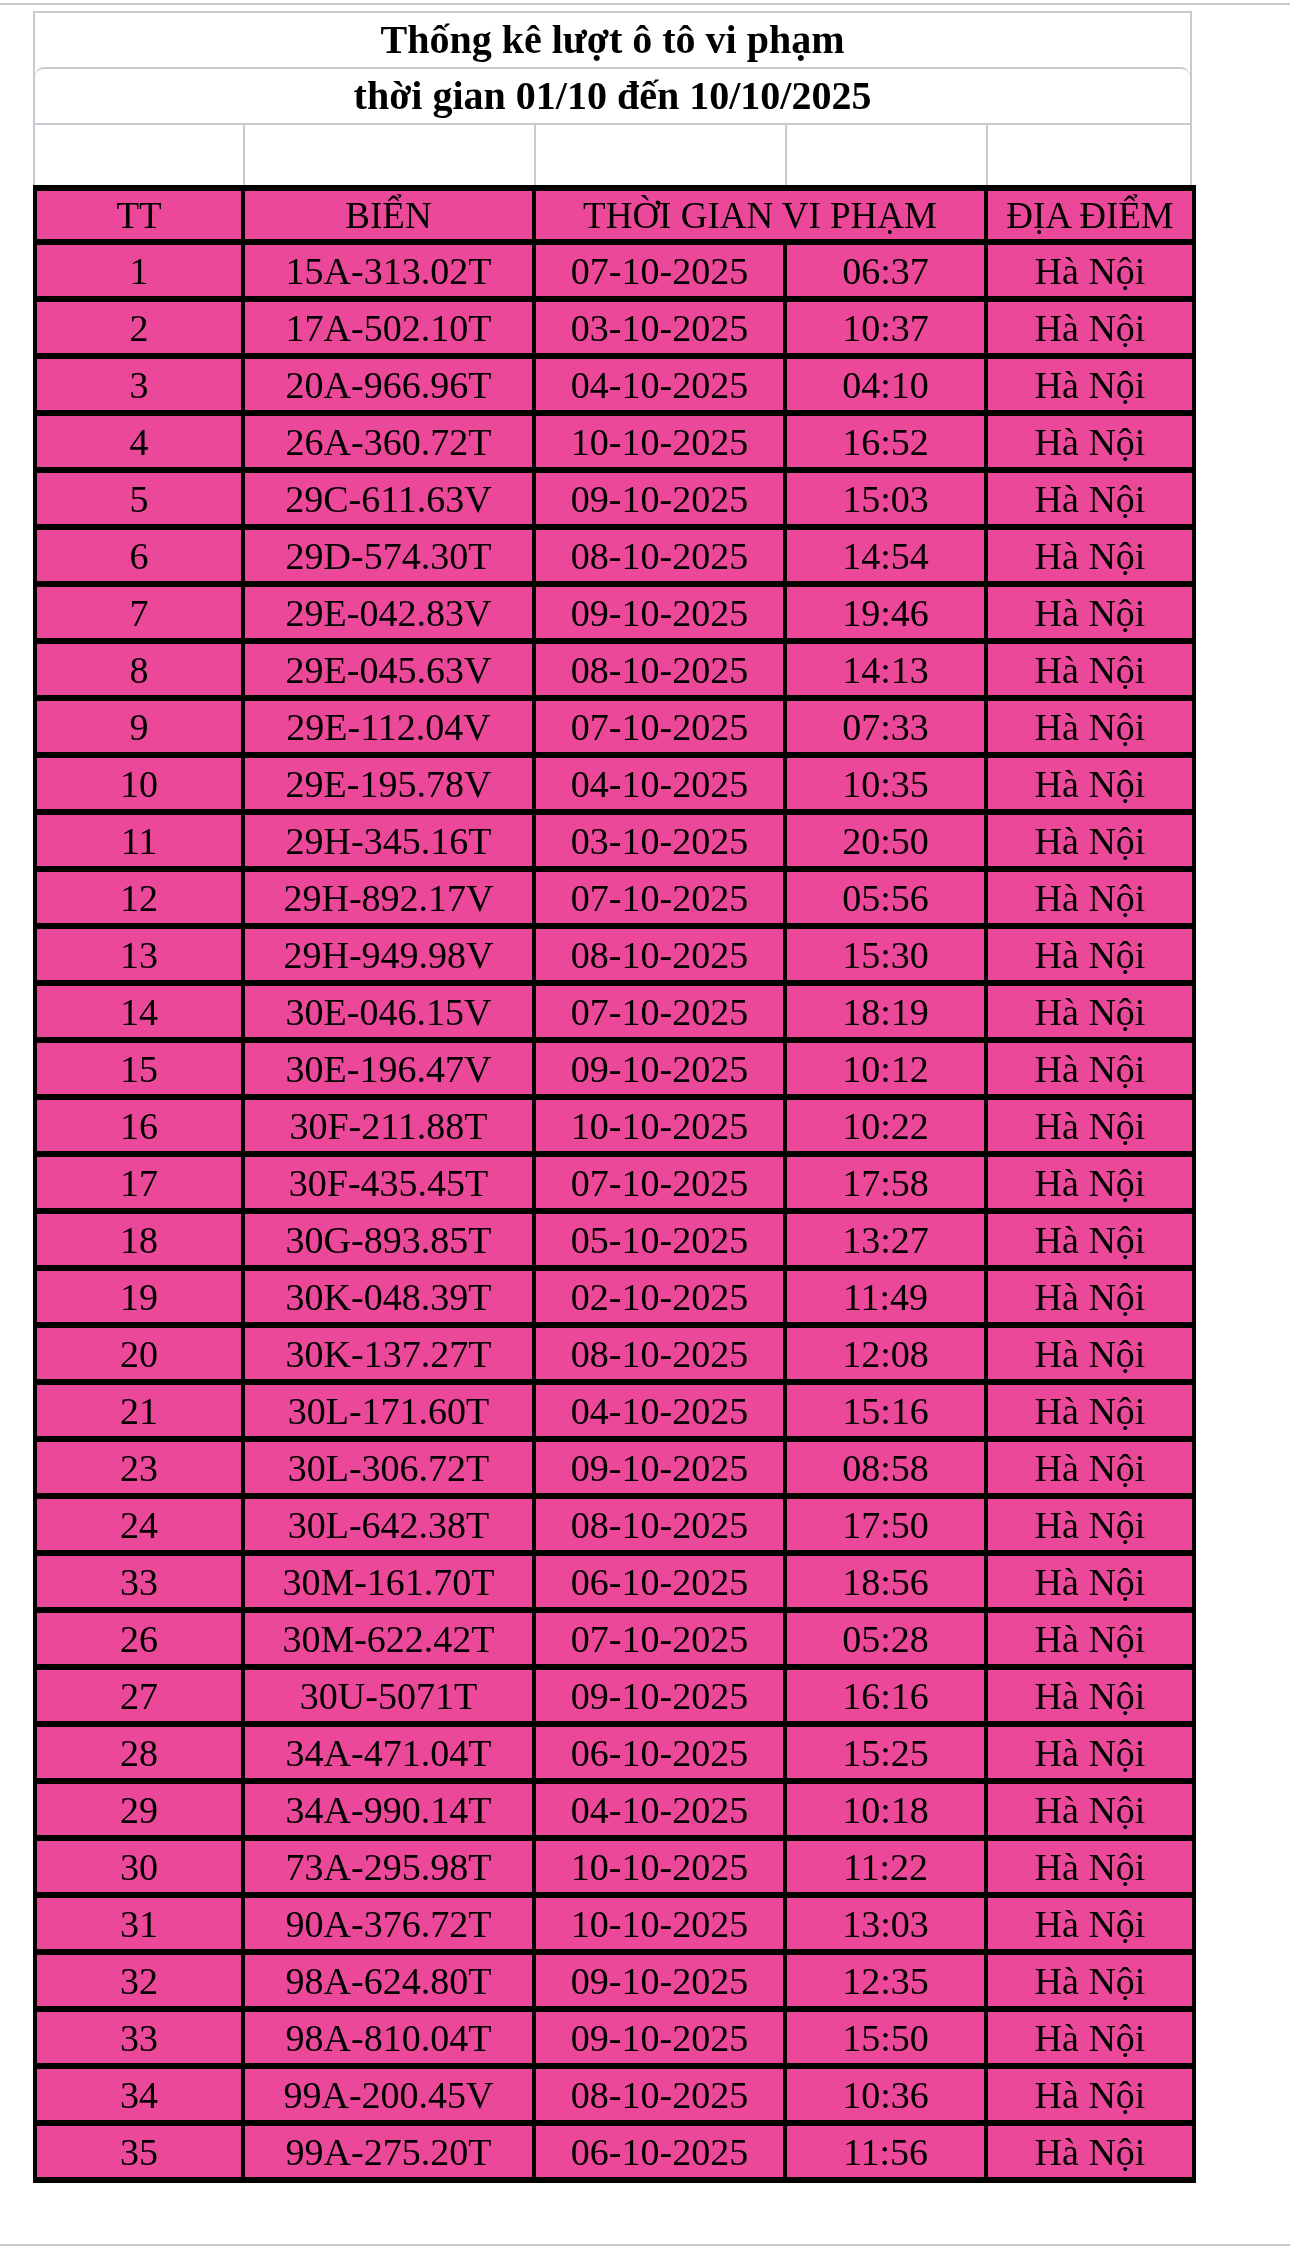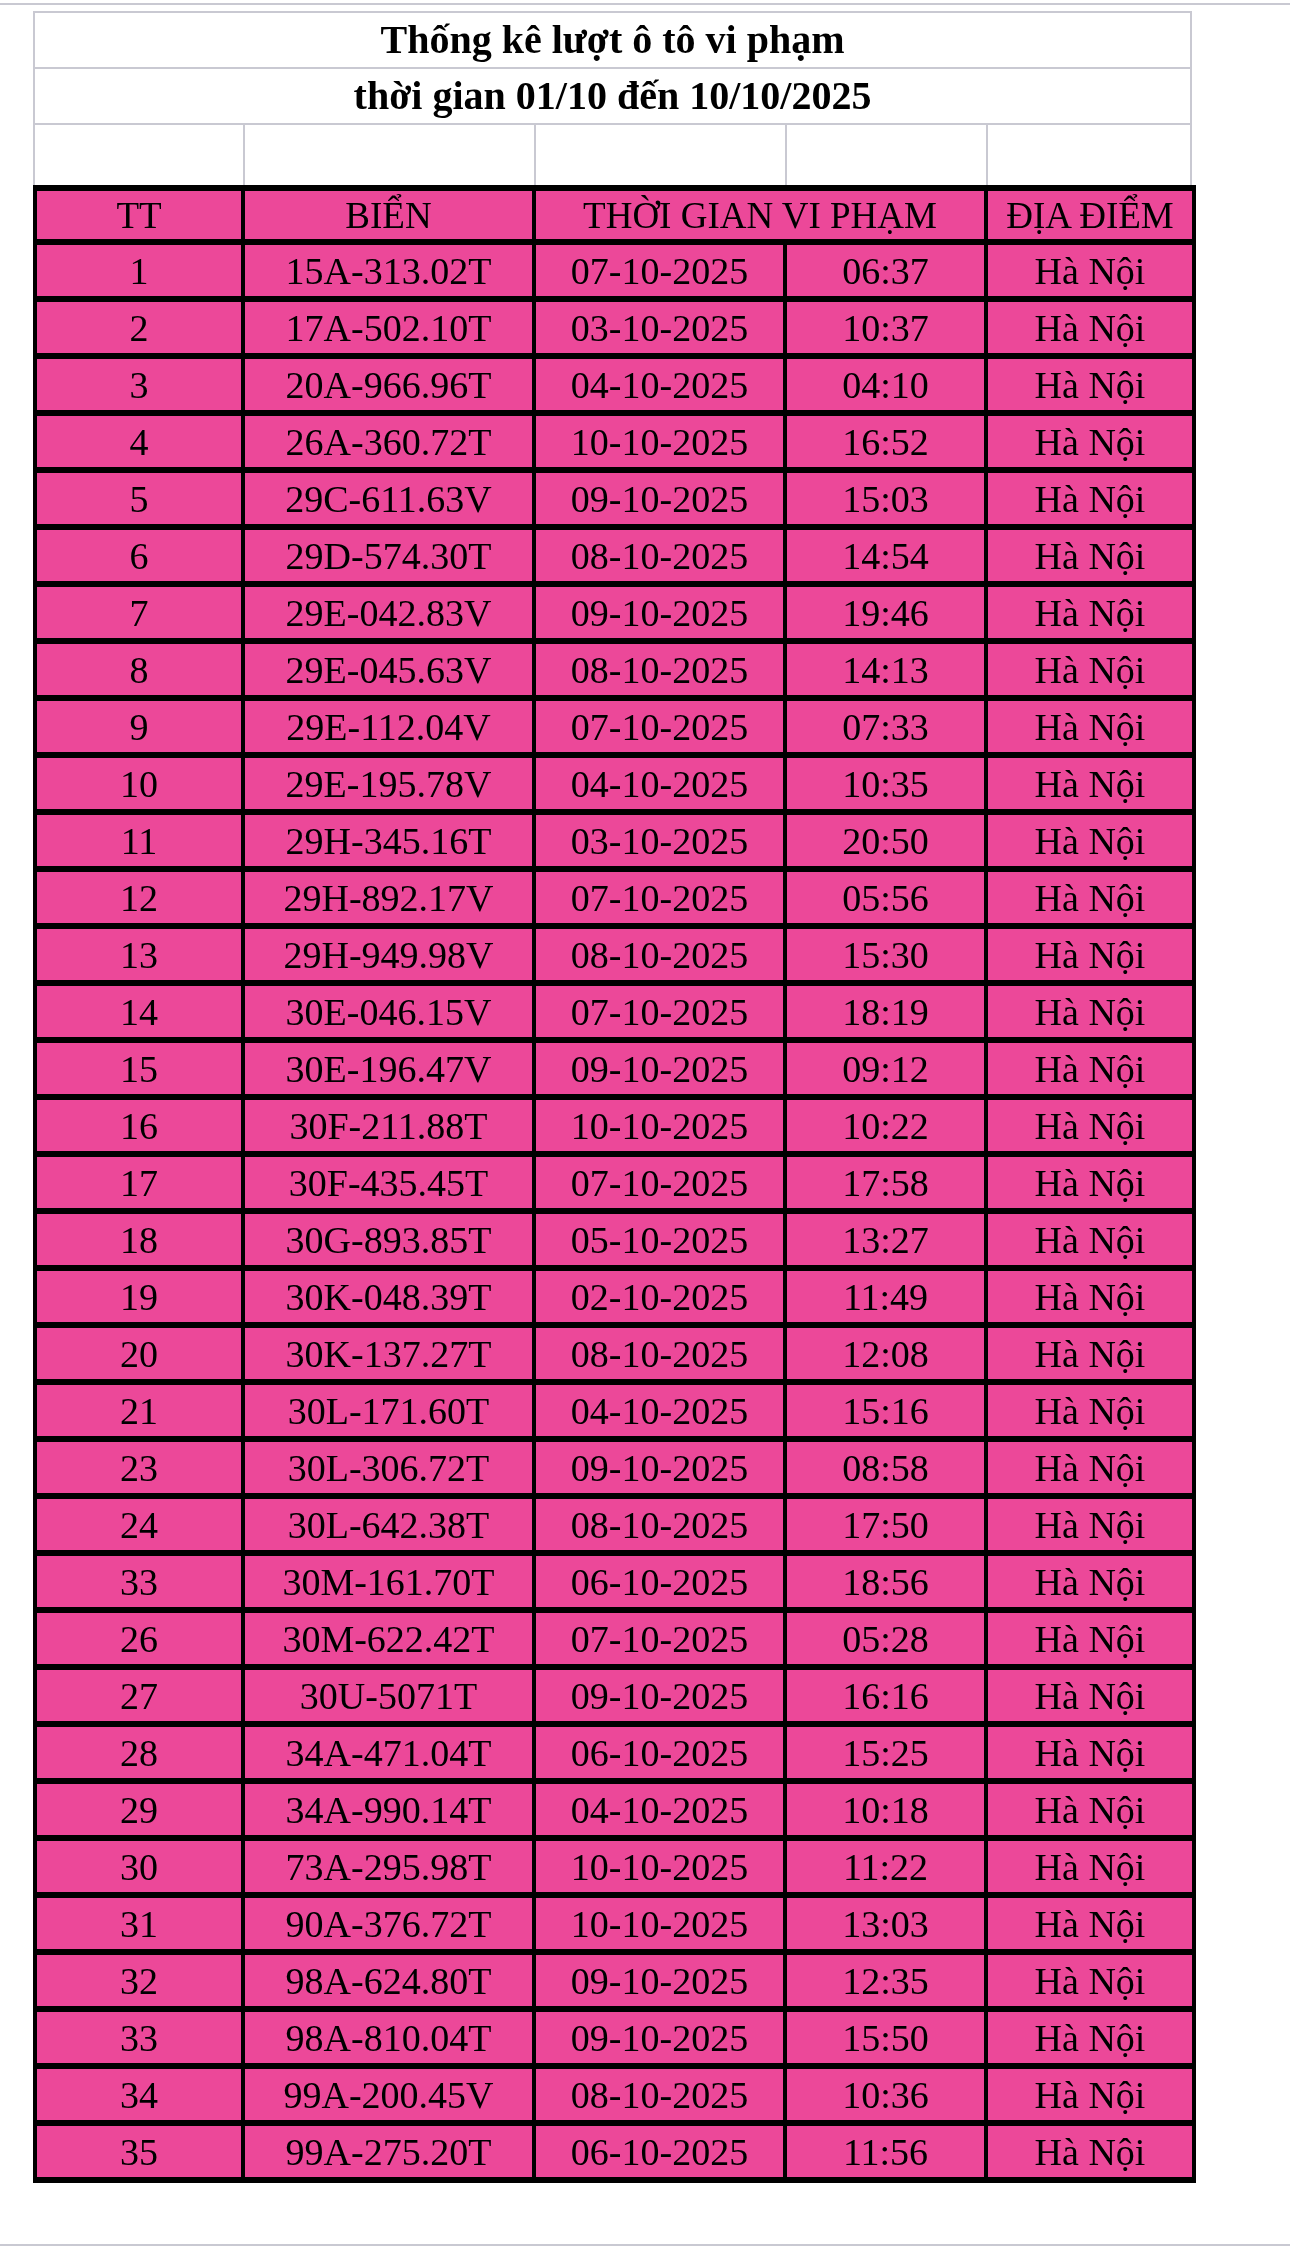--- a/index.html
+++ b/index.html
@@ -40,20 +40,21 @@
     display: flex;
     align-items: center;
     justify-content: center;
     font-size: 40px;
     line-height: 1;
     white-space: nowrap;
   }
   .title-row + .title-row {
     border-top: 2px solid #c9c9d2;
     height: 56px;
+    border-radius: 9px;
   }
 
   
   .spacer-row {
     display: flex;
     height: 60px;
     border-left: 2px solid #c9c9d2;
     border-right: 2px solid #c9c9d2;
     background: #ffffff;
   }
@@ -230,21 +231,21 @@
         <td>14</td>
         <td>30E-046.15V</td>
         <td>07-10-2025</td>
         <td>18:19</td>
         <td>Hà Nội</td>
       </tr>
         <tr>
         <td>15</td>
         <td>30E-196.47V</td>
         <td>09-10-2025</td>
-        <td>09:12</td>
+        <td>10:12</td>
         <td>Hà Nội</td>
       </tr>
         <tr>
         <td>16</td>
         <td>30F-211.88T</td>
         <td>10-10-2025</td>
         <td>10:22</td>
         <td>Hà Nội</td>
       </tr>
         <tr>

